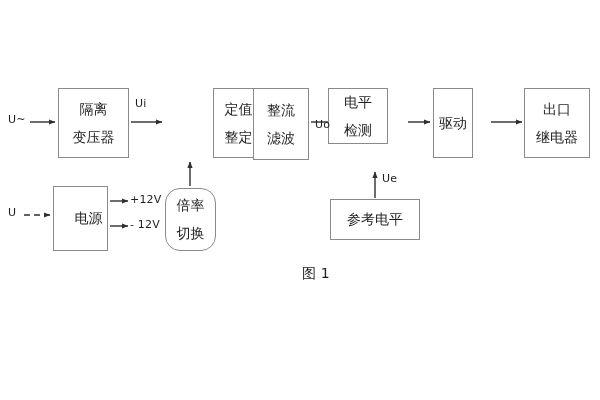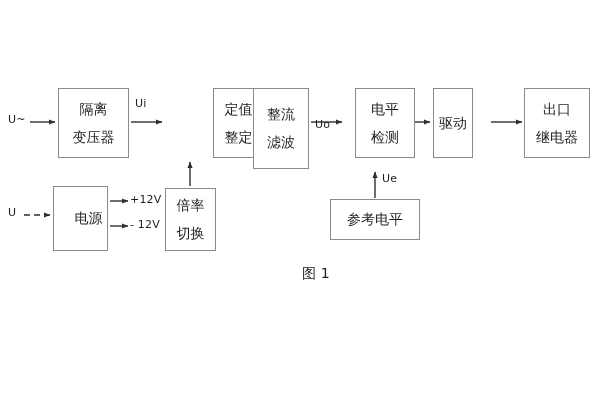--- a/index.html
+++ b/index.html
@@ -84,44 +84,44 @@
   <div class="box" style="left:58px;top:88px;width:71px;height:70px;">
     <span class="ln">隔离</span>
     <span class="ln">变压器</span>
   </div>
 
   <div class="box" style="left:165px;top:88px;width:51px;height:70px;margin-left:48px;">
     <span class="ln">定值</span>
     <span class="ln">整定</span>
   </div>
 
-  <div class="box" style="left:253px;top:88px;width:56px;height:81px;">
+  <div class="box" style="left:253px;top:88px;width:56px;height:72px;">
     <span class="ln">整流</span>
     <span class="ln">滤波</span>
   </div>
 
-  <div class="box" style="left:355px;top:88px;width:60px;height:70px;">
+  <div class="box" style="left:328px;top:88px;width:60px;height:56px;">
     <span class="ln">电平</span>
     <span class="ln">检测</span>
   </div>
 
   <div class="box" style="left:433px;top:88px;width:40px;height:70px;">
     <span class="ln">驱动</span>
   </div>
 
   <div class="box" style="left:524px;top:88px;width:66px;height:70px;">
     <span class="ln">出口</span>
     <span class="ln">继电器</span>
   </div>
 
   <div class="box" style="left:53px;top:186px;width:55px;height:65px;padding-left:16px;">
     <span class="ln">电源</span>
   </div>
 
-  <div class="box" style="left:165px;top:188px;width:51px;height:63px;">
+  <div class="box" style="left:165px;top:188px;width:51px;height:63px;border-radius:15px;">
     <span class="ln">倍率</span>
     <span class="ln">切换</span>
   </div>
 
   <div class="box" style="left:330px;top:199px;width:90px;height:41px;">
     <span class="ln">参考电平</span>
   </div>
 
   <div class="lbl" style="left:8px;top:113px;">U~</div>
 

